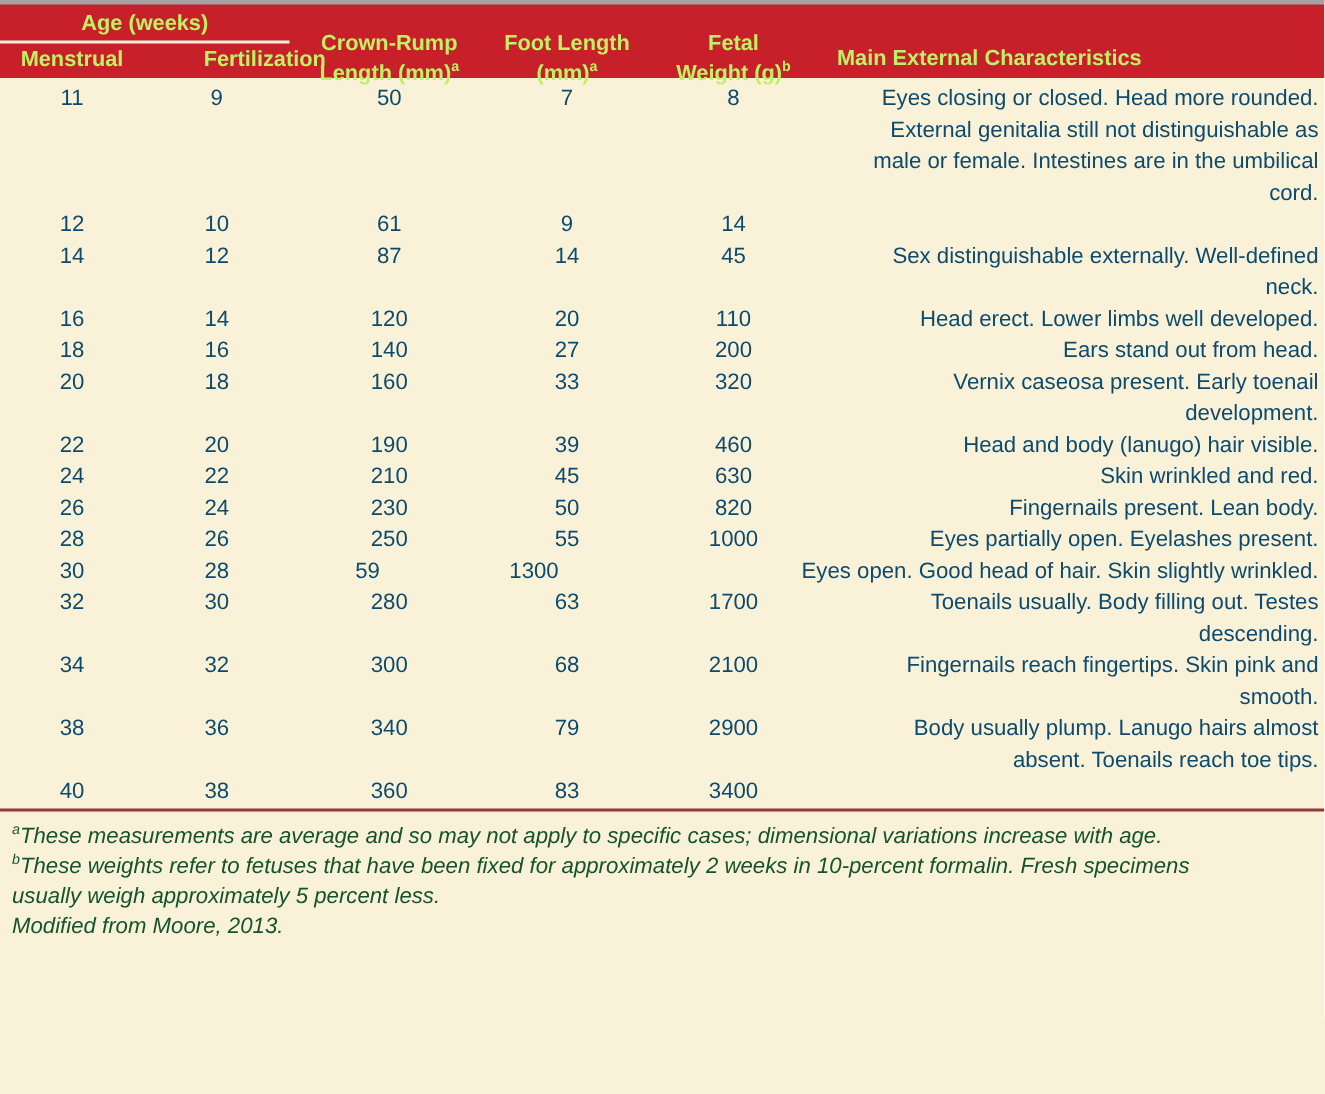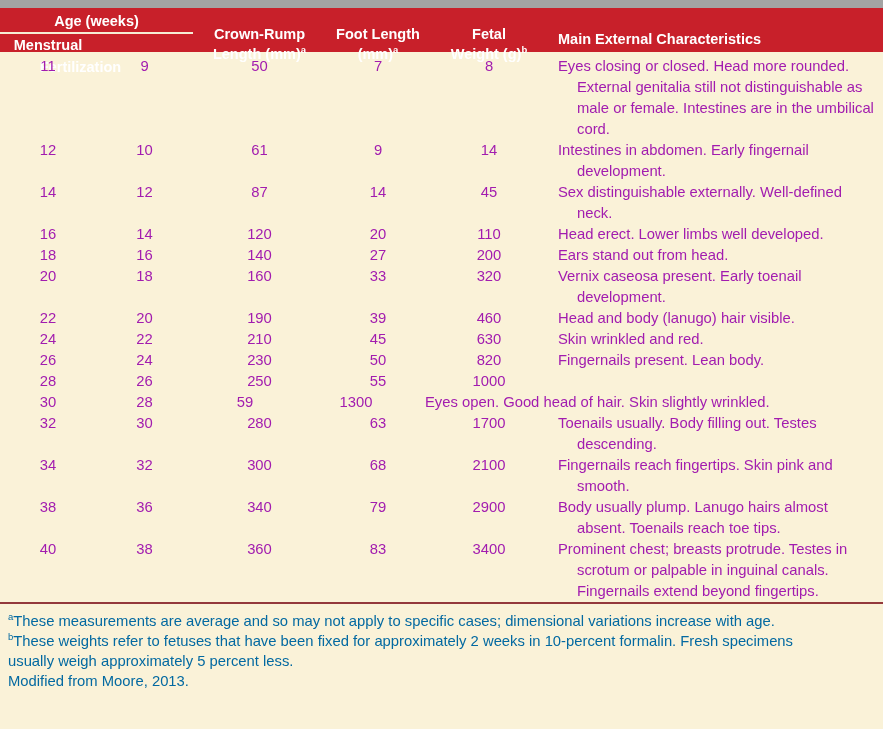--- a/index.html
+++ b/index.html
@@ -9,78 +9,79 @@
     font-family:"Liberation Sans",sans-serif;
     box-sizing:border-box;
     overflow:hidden;
     position:relative;
   }
   
   .thead{
     display:flex;
     height:52px;
     background:#C8202A;
-    border-top:8px solid #a3a3a3;
+    border-top:3px solid #a3a3a3;
     box-sizing:border-box;
-    color:#ffffff;
+    color:#bef264;
     font-weight:bold;
     font-size:14.5px;
   }
   .hdr-age{width:193px;display:flex;flex-direction:column;flex-shrink:0;}
   .age-title{
     text-align:center;
     padding-top:4px;
     line-height:18px;
     border-bottom:2px solid #F6EDD6;
     padding-bottom:2px;
   }
-  .age-sub{display:flex;line-height:22px;flex-direction:column;}
+  .age-sub{display:flex;line-height:22px;}
   .age-sub .m{width:96px;text-align:center;flex-shrink:0;}
   .age-sub .f{width:97px;text-align:center;flex-shrink:0;margin-left:32px;}
   .hdr-col{text-align:center;padding-top:16px;line-height:20px;flex-shrink:0;}
   .hdr-crown{width:133px;}
   .hdr-foot{width:104px;}
   .hdr-fetal{width:118px;}
   .hdr-main{
     flex:1;
     display:flex;
     align-items:flex-end;
     text-align:left;
     padding:0 0 5px 10px;
     box-sizing:border-box;
   }
   sup{font-size:9.5px;line-height:0;}
   
   .tbody{
     padding-top:4px;
     font-size:14.8px;
     line-height:21px;
-    color:#a21caf;
+    color:#0c4a6e;
   }
   .trow{display:flex;align-items:flex-start;}
   .cell{flex-shrink:0;}
   .c0{width:96px;text-align:center;}
   .c1{width:97px;text-align:center;}
   .c2{width:133px;text-align:center;}
   .c3{width:104px;text-align:center;}
   .c4{width:118px;text-align:center;}
   .c5{
     flex:1;
     padding-left:29px;
     text-indent:-19px;
     padding-right:4px;
-    text-align:left;
+    text-align:right;
   }
   
   .divider{height:2px;background:#93393C;}
   .footnotes{
     padding:7px 55px 0 8px;
     font-size:14.8px;
     line-height:20px;
-    color:#0369a1;
+    color:#14532d;
+    font-style:italic;
   }
   .footnote{margin:0;}
 </style>
 </head>
 <body>
 
 <div class="page">
 
   <div class="thead">
     <div class="hdr-age">
@@ -114,21 +115,20 @@
       <div class="cell c4">8</div>
       <div class="cell c5">Eyes closing or closed. Head more rounded. External genitalia still not distinguishable as male or female. Intestines are in the umbilical cord.</div>
     </div>
 
     <div class="trow">
       <div class="cell c0">12</div>
       <div class="cell c1">10</div>
       <div class="cell c2">61</div>
       <div class="cell c3">9</div>
       <div class="cell c4">14</div>
-      <div class="cell c5">Intestines in abdomen. Early fingernail development.</div>
     </div>
 
     <div class="trow">
       <div class="cell c0">14</div>
       <div class="cell c1">12</div>
       <div class="cell c2">87</div>
       <div class="cell c3">14</div>
       <div class="cell c4">45</div>
       <div class="cell c5">Sex distinguishable externally. Well-defined neck.</div>
     </div>
@@ -186,20 +186,21 @@
       <div class="cell c4">820</div>
       <div class="cell c5">Fingernails present. Lean body.</div>
     </div>
 
     <div class="trow">
       <div class="cell c0">28</div>
       <div class="cell c1">26</div>
       <div class="cell c2">250</div>
       <div class="cell c3">55</div>
       <div class="cell c4">1000</div>
+      <div class="cell c5">Eyes partially open. Eyelashes present.</div>
     </div>
 
     <div class="trow">
       <div class="cell c0">30</div>
       <div class="cell c1">28</div>
       <div class="cell c3">59</div>
       <div class="cell c4">1300</div>
       <div class="cell c5">Eyes open. Good head of hair. Skin slightly wrinkled.</div>
     </div>
 
@@ -229,21 +230,20 @@
       <div class="cell c4">2900</div>
       <div class="cell c5">Body usually plump. Lanugo hairs almost absent. Toenails reach toe tips.</div>
     </div>
 
     <div class="trow">
       <div class="cell c0">40</div>
       <div class="cell c1">38</div>
       <div class="cell c2">360</div>
       <div class="cell c3">83</div>
       <div class="cell c4">3400</div>
-      <div class="cell c5">Prominent chest; breasts protrude. Testes in scrotum or palpable in inguinal canals. Fingernails extend beyond fingertips.</div>
     </div>
   </div>
 
   <div class="divider"></div>
 
   <div class="footnotes">
     <p class="footnote"><sup>a</sup><span class="fn-text">These measurements are average and so may not apply to specific cases; dimensional variations increase with age.</span></p>
 
     <p class="footnote"><sup>b</sup><span class="fn-text">These weights refer to fetuses that have been fixed for approximately 2 weeks in 10-percent formalin. Fresh specimens usually weigh approximately 5 percent less.</span></p>
 

